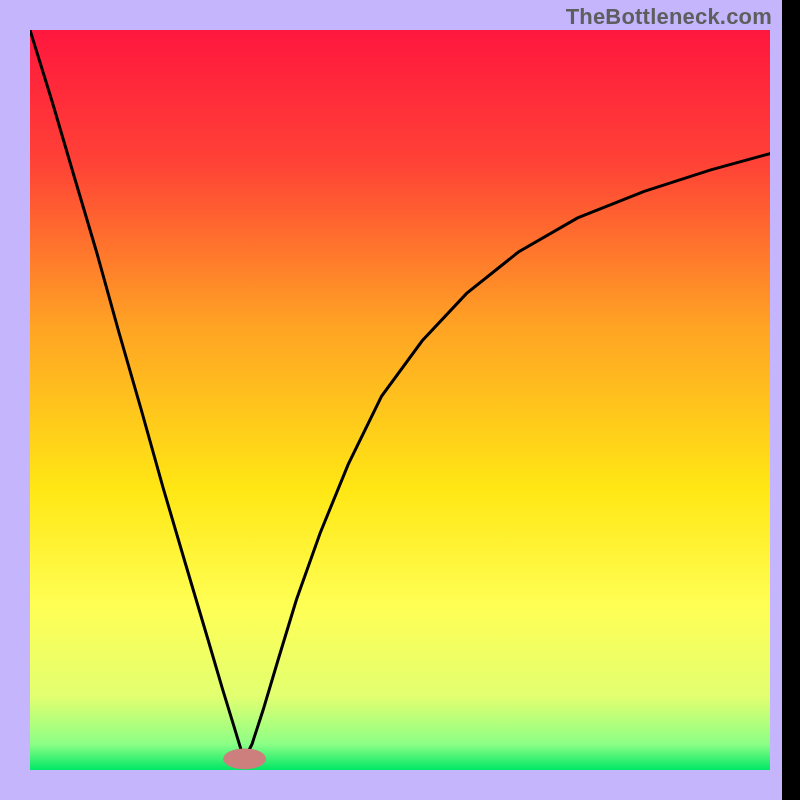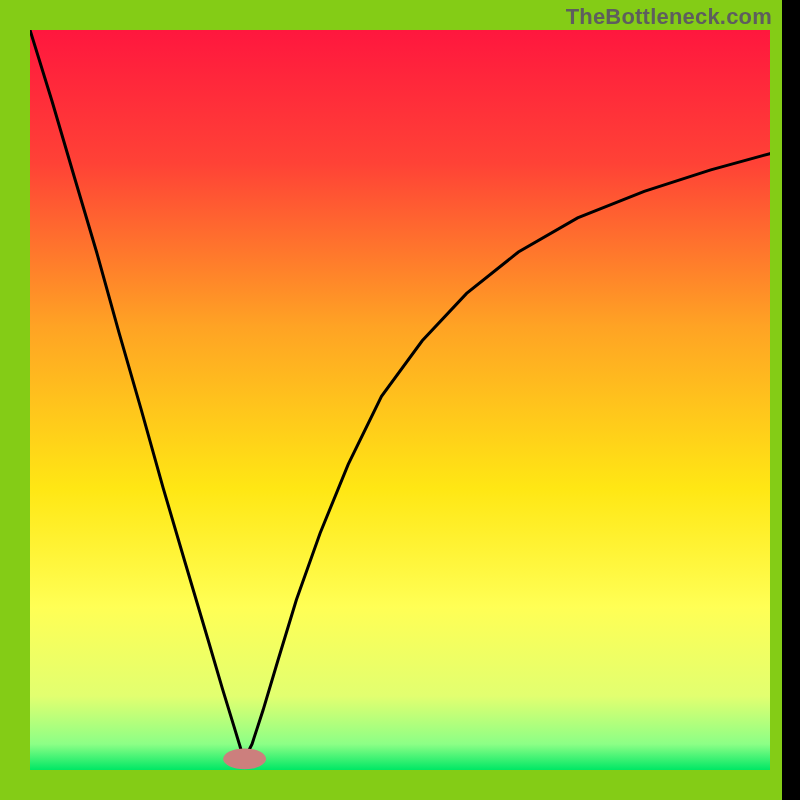--- a/index.html
+++ b/index.html
@@ -8,21 +8,21 @@
     width: 800px;
     height: 800px;
     overflow: hidden;
     background: #000;
     font-family: Arial, Helvetica, sans-serif;
   }
   .frame {
     position: relative;
     width: 782px;
     height: 800px;
-    background: #84cc16;
+    background: #c4b5fd;
   }
   .plot {
     position: absolute;
     left: 30px;
     top: 30px;
     width: 740px;
     height: 740px;
     overflow: hidden;
   }
   .watermark {

